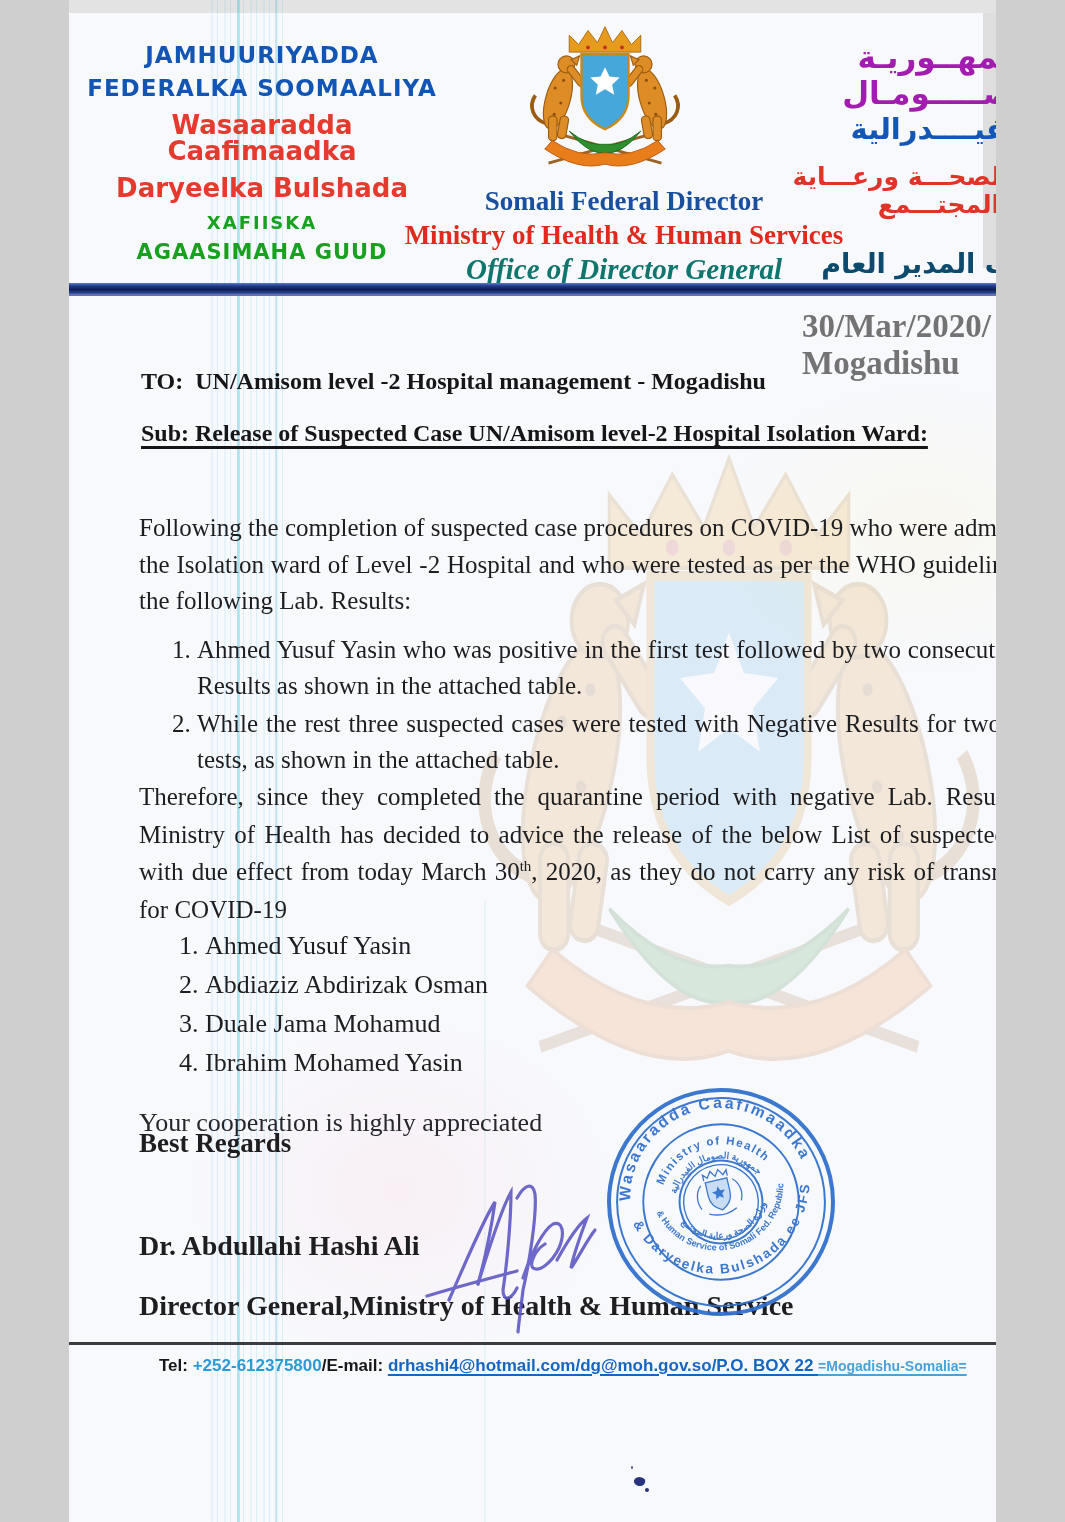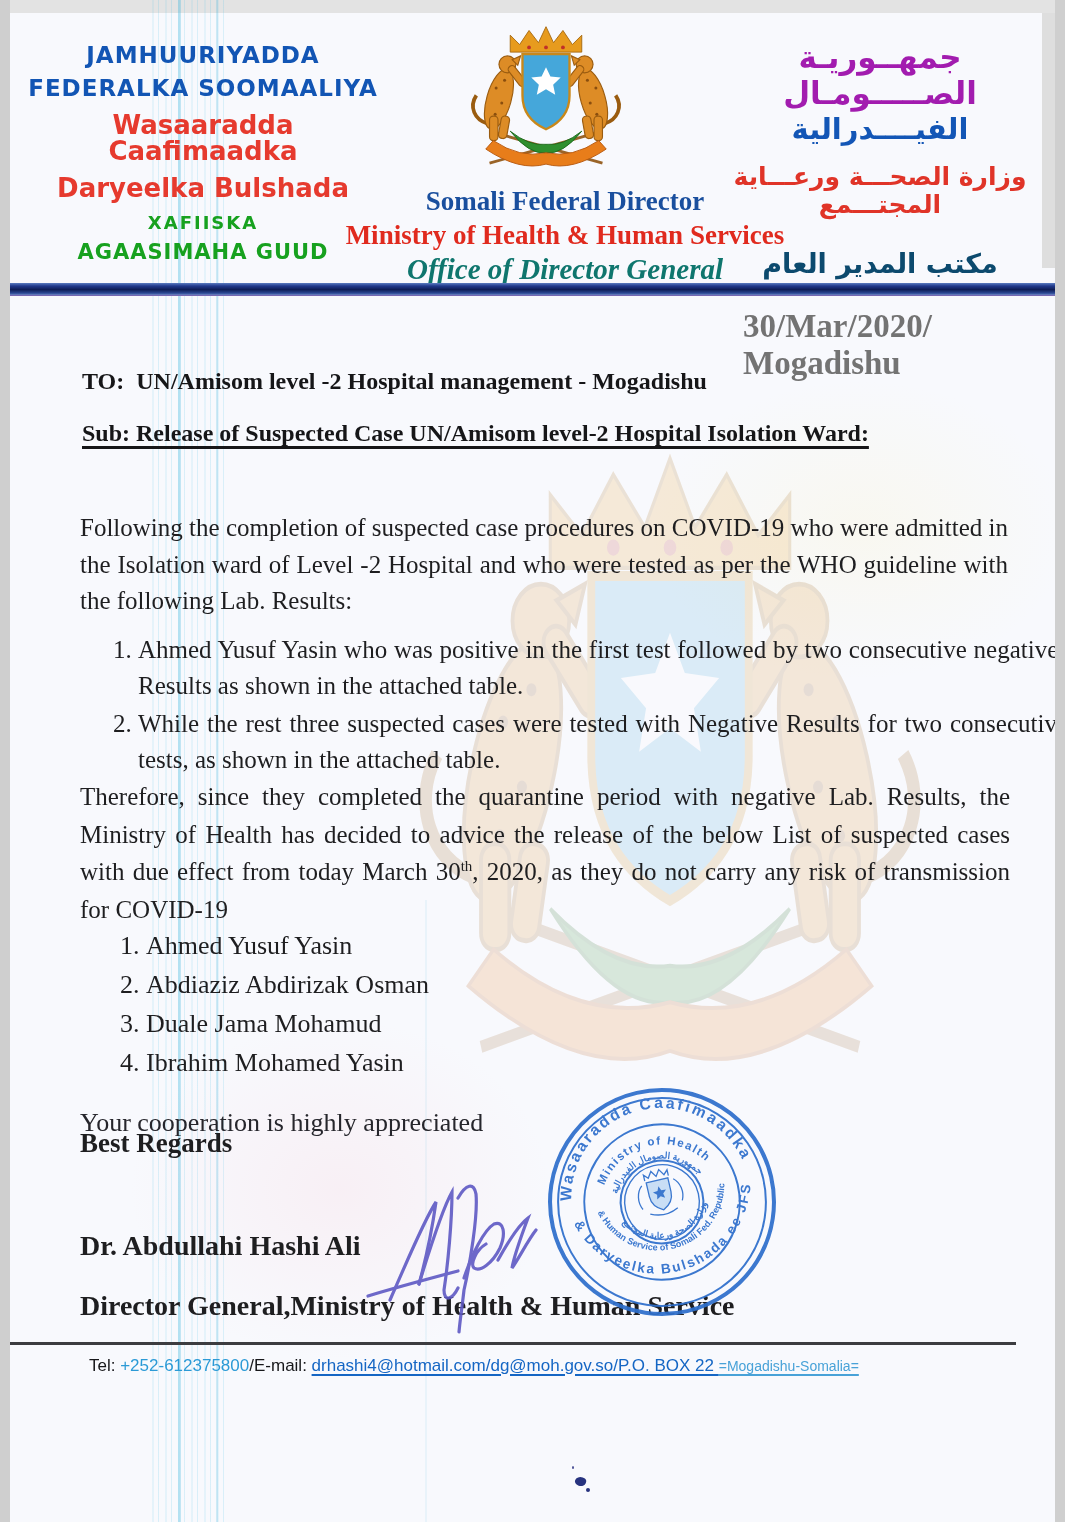--- a/index.html
+++ b/index.html
@@ -1,17 +1,17 @@
 <!DOCTYPE html>
 <html><head>
 <meta charset="utf-8">
 <style>
   html,body{margin:0;padding:0;background:#cfcfcf;}
   .page{
-    position:relative; width:1045px; height:1522px; margin:0 auto;
+    position:relative; width:927px; height:1522px; margin:0 auto;
     background:#f8f9fd; overflow:hidden;
     font-family:"Liberation Serif", serif; color:#1e1e20;
   }
   
   .scan-top{position:absolute;left:0;top:0;width:1065px;height:13px;background:#e3e3e3;}
   .scan-right{position:absolute;right:0;top:13px;width:13px;height:255px;background:#dedede;}
   .streaks{position:absolute;left:142px;top:0;width:78px;height:1522px;pointer-events:none;
     background:repeating-linear-gradient(90deg, rgba(62,188,228,0.10) 0 2px, transparent 2px 6px, rgba(62,188,228,0.17) 6px 7px, transparent 7px 13px);}
   .streak-a{position:absolute;left:168px;top:0;width:3px;height:1522px;background:rgba(40,172,216,.26);}
   .streak-b{position:absolute;left:206px;top:0;width:2px;height:1522px;background:rgba(40,172,216,.20);}
@@ -68,21 +68,21 @@
 
   .appreciation{position:absolute;left:70px;top:1108px;font-size:26px;color:#26262c;}
   .regards{position:absolute;left:70px;top:1128px;font-size:27px;font-weight:bold;}
   .sig-name{position:absolute;left:70px;top:1230px;font-size:28px;font-weight:bold;}
   .sig-title{position:absolute;left:70px;top:1290px;font-size:28px;font-weight:bold;}
 
   .signature{position:absolute;left:352px;top:1168px;width:200px;height:168px;}
   .stamp{position:absolute;left:536px;top:1086px;width:232px;height:232px;transform:rotate(-13deg);opacity:.93;}
 
   .footer-rule{position:absolute;left:0;top:1342px;width:1006px;height:3px;background:#3c3c40;}
-  .footer{position:absolute;left:79px;top:1356px;font-family:"Liberation Sans", sans-serif;font-weight:normal;font-size:17px;color:#17171a;}
+  .footer{position:absolute;left:90px;top:1356px;font-family:"Liberation Sans", sans-serif;font-weight:bold;font-size:17px;color:#17171a;}
   .footer .tel{color:#2b9ad6;}
   .footer .mail{color:#1566c4;text-decoration:underline;text-decoration-thickness:2px;text-underline-offset:3px;}
   .footer .loc{color:#48a2d8;font-size:14px;}
 
   .blot1{position:absolute;left:565px;top:1477px;width:11px;height:9px;background:#27337f;border-radius:60% 40% 55% 45%;transform:rotate(20deg);}
   .blot2{position:absolute;left:576px;top:1488px;width:4px;height:4px;background:#27337f;border-radius:50%;}
   .blot3{position:absolute;left:562px;top:1466px;width:2px;height:3px;background:#4a4f94;border-radius:50%;}
 </style>
 </head>
 <body>

